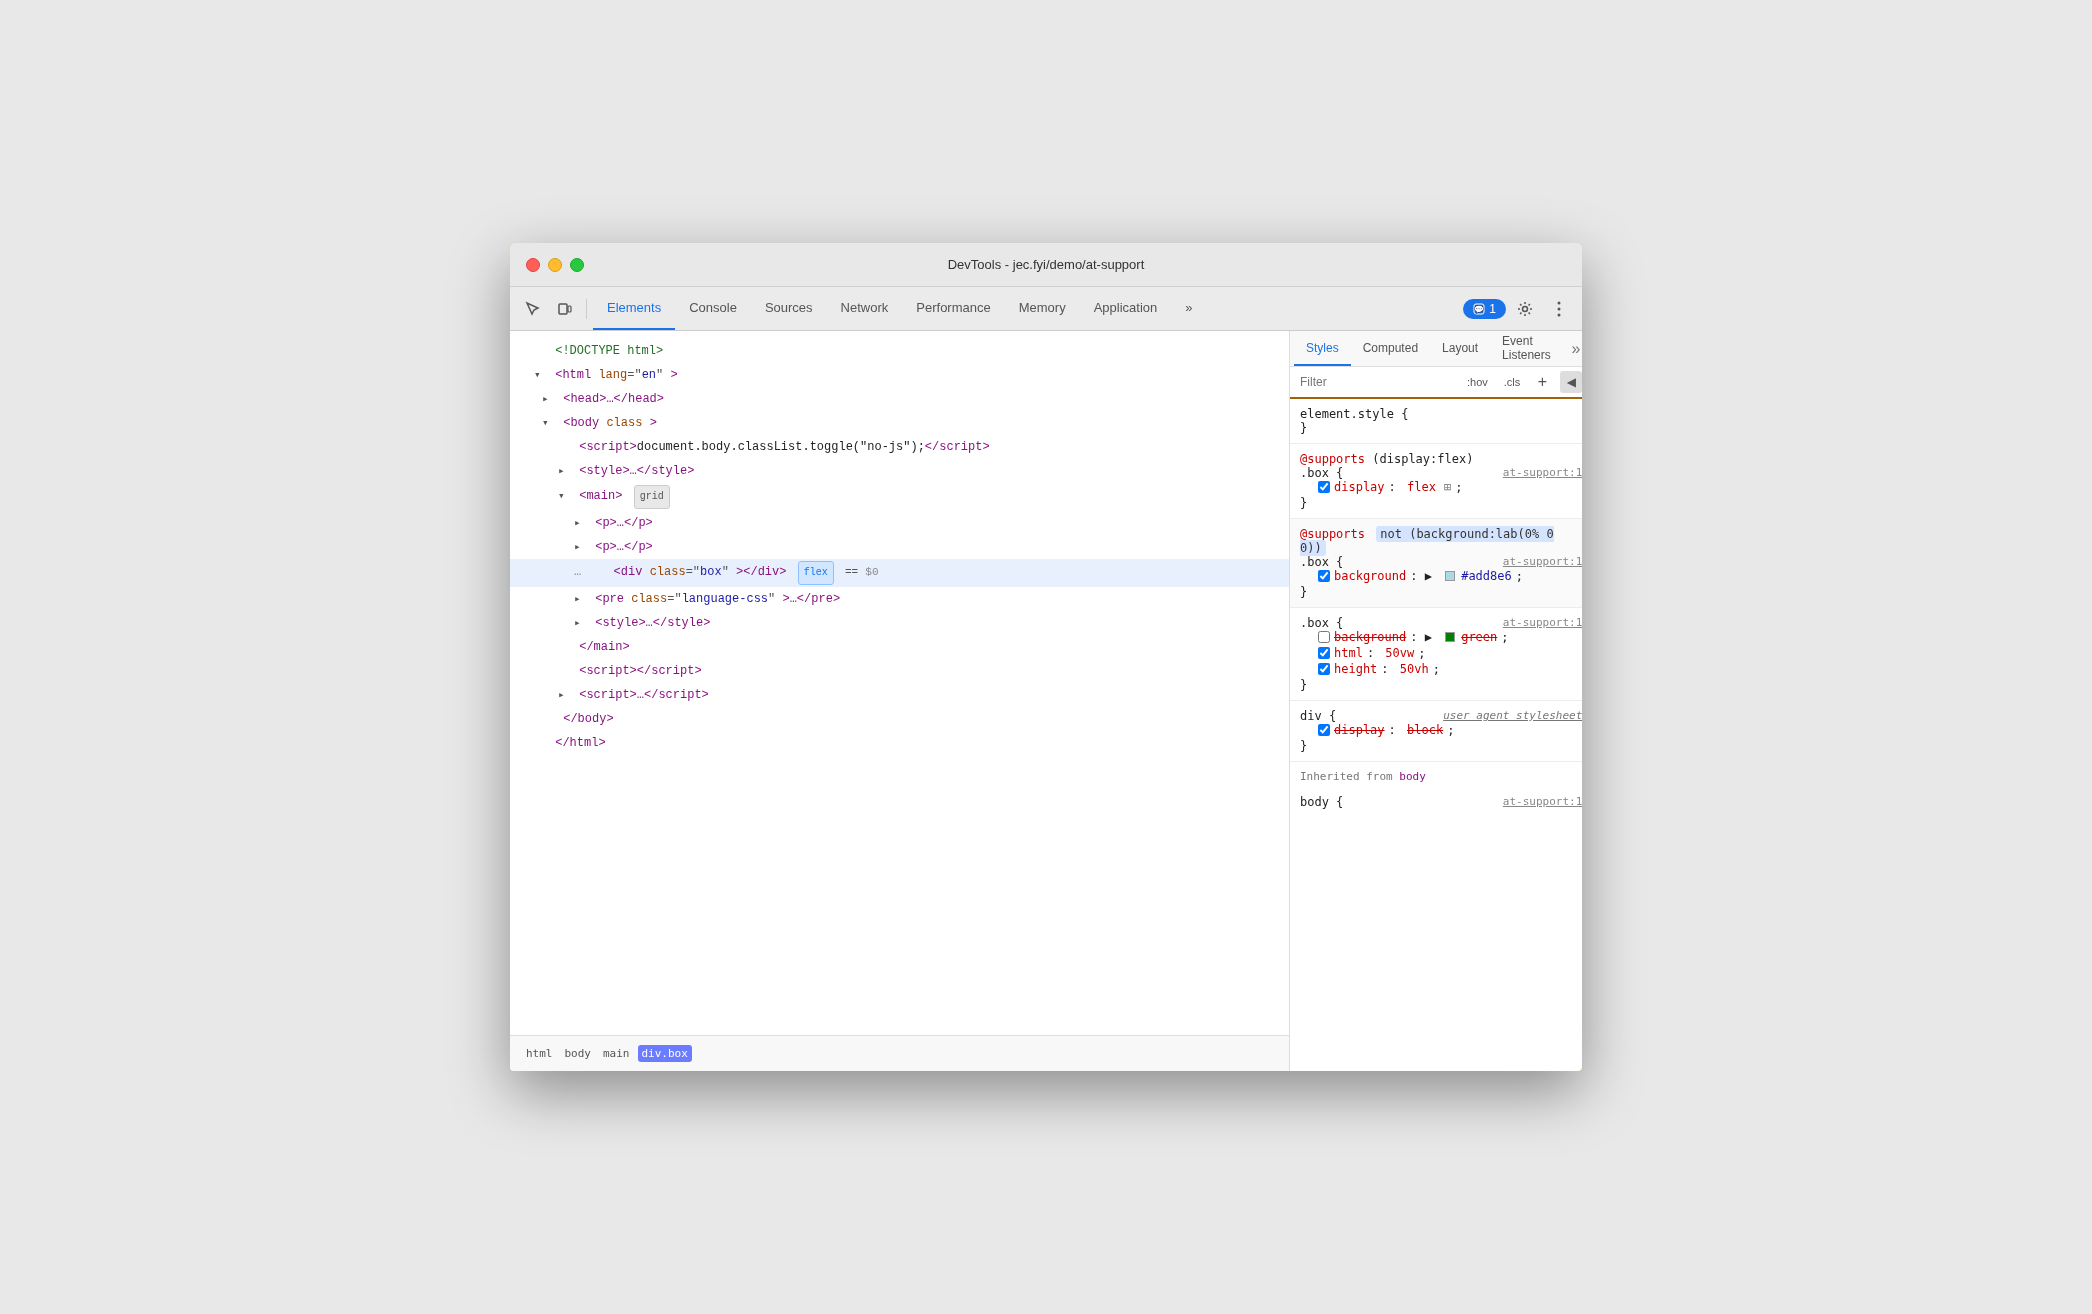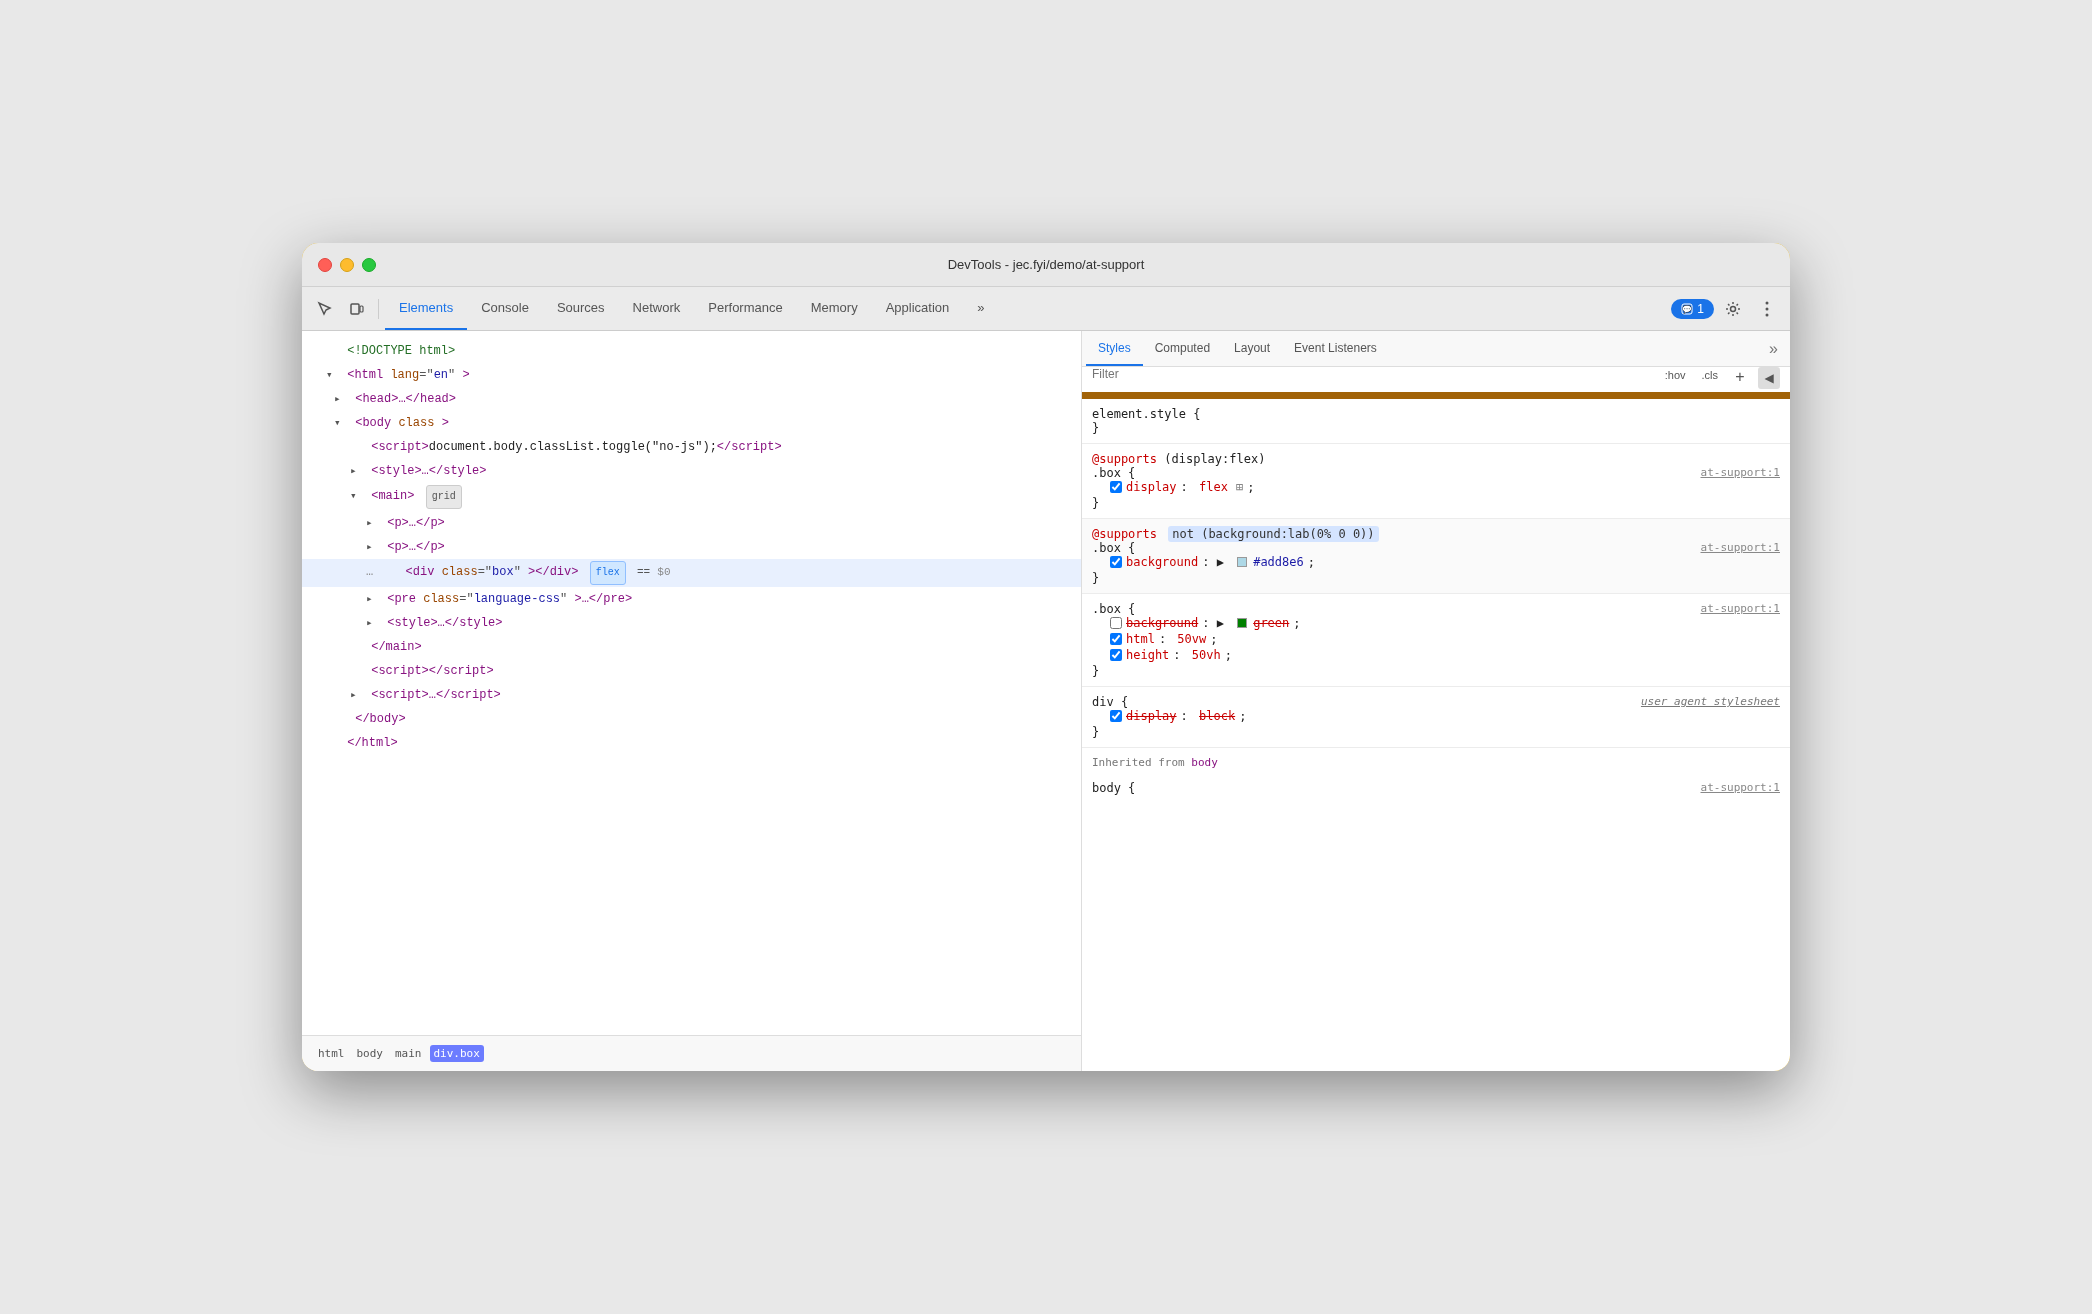--- a/index.html
+++ b/index.html
@@ -6,23 +6,23 @@
     body {
       font-family: -apple-system, BlinkMacSystemFont, 'Segoe UI', sans-serif;
       background: #e8e8e8;
       display: flex;
       justify-content: center;
       align-items: center;
       min-height: 100vh;
       padding: 20px;
     }
     .window {
-      width: 1488px;
+      width: 1072px;
       background: #eab308;
-      border-radius: 16px;
+      border-radius: 4px;
       box-shadow: 0 20px 60px rgba(0,0,0,0.4);
       overflow: hidden;
     }
     
     .titlebar {
       background: #e8e8e8;
       height: 44px;
       display: flex;
       align-items: center;
       padding: 0 16px;
@@ -243,23 +243,23 @@
     }
     .styles-tab-more {
       margin-left: auto;
       color: #777;
       cursor: pointer;
       padding: 0 8px;
     }
     
     .filter-bar {
       height: 32px;
-      border-bottom: 7px solid #a16207;
-      display: flex;
-      align-items: flex-start;
+      border-bottom: 2px solid #a16207;
+      display: flex;
+      align-items: center;
       padding: 0 10px;
       gap: 8px;
     }
     .filter-input {
       flex: 1;
       border: none;
       background: transparent;
       font-size: 12px;
       outline: none;
       color: #333;

